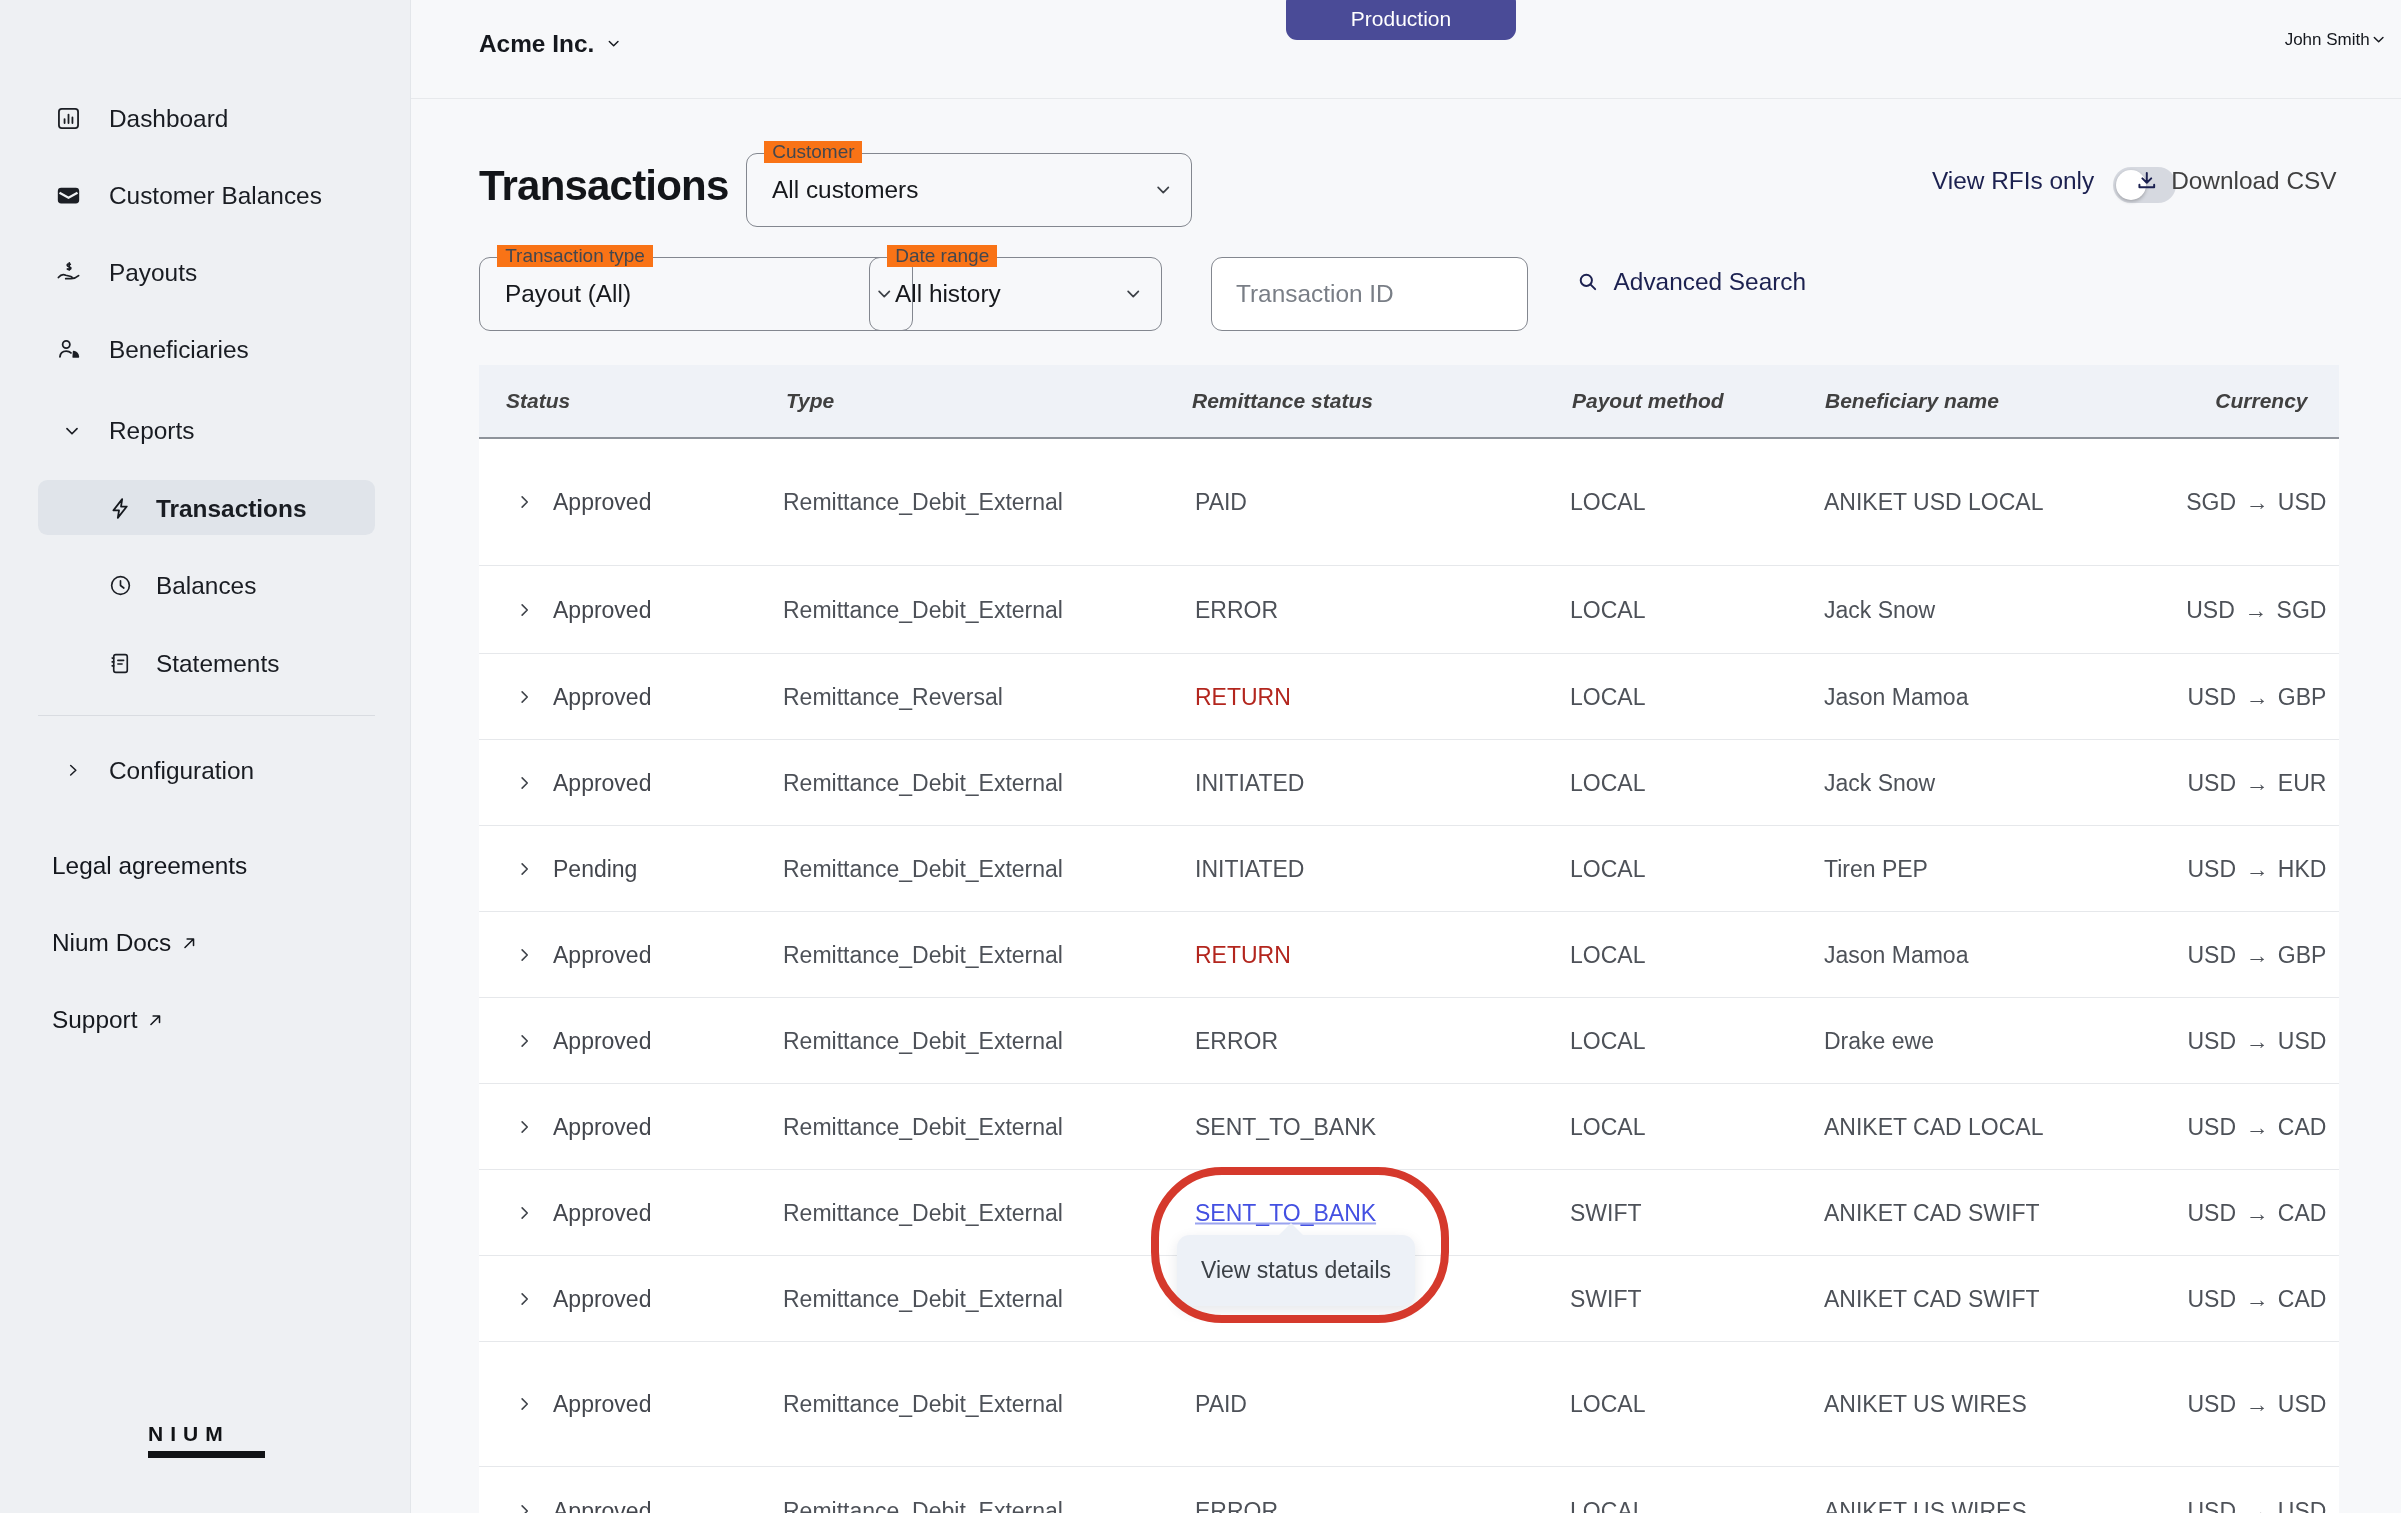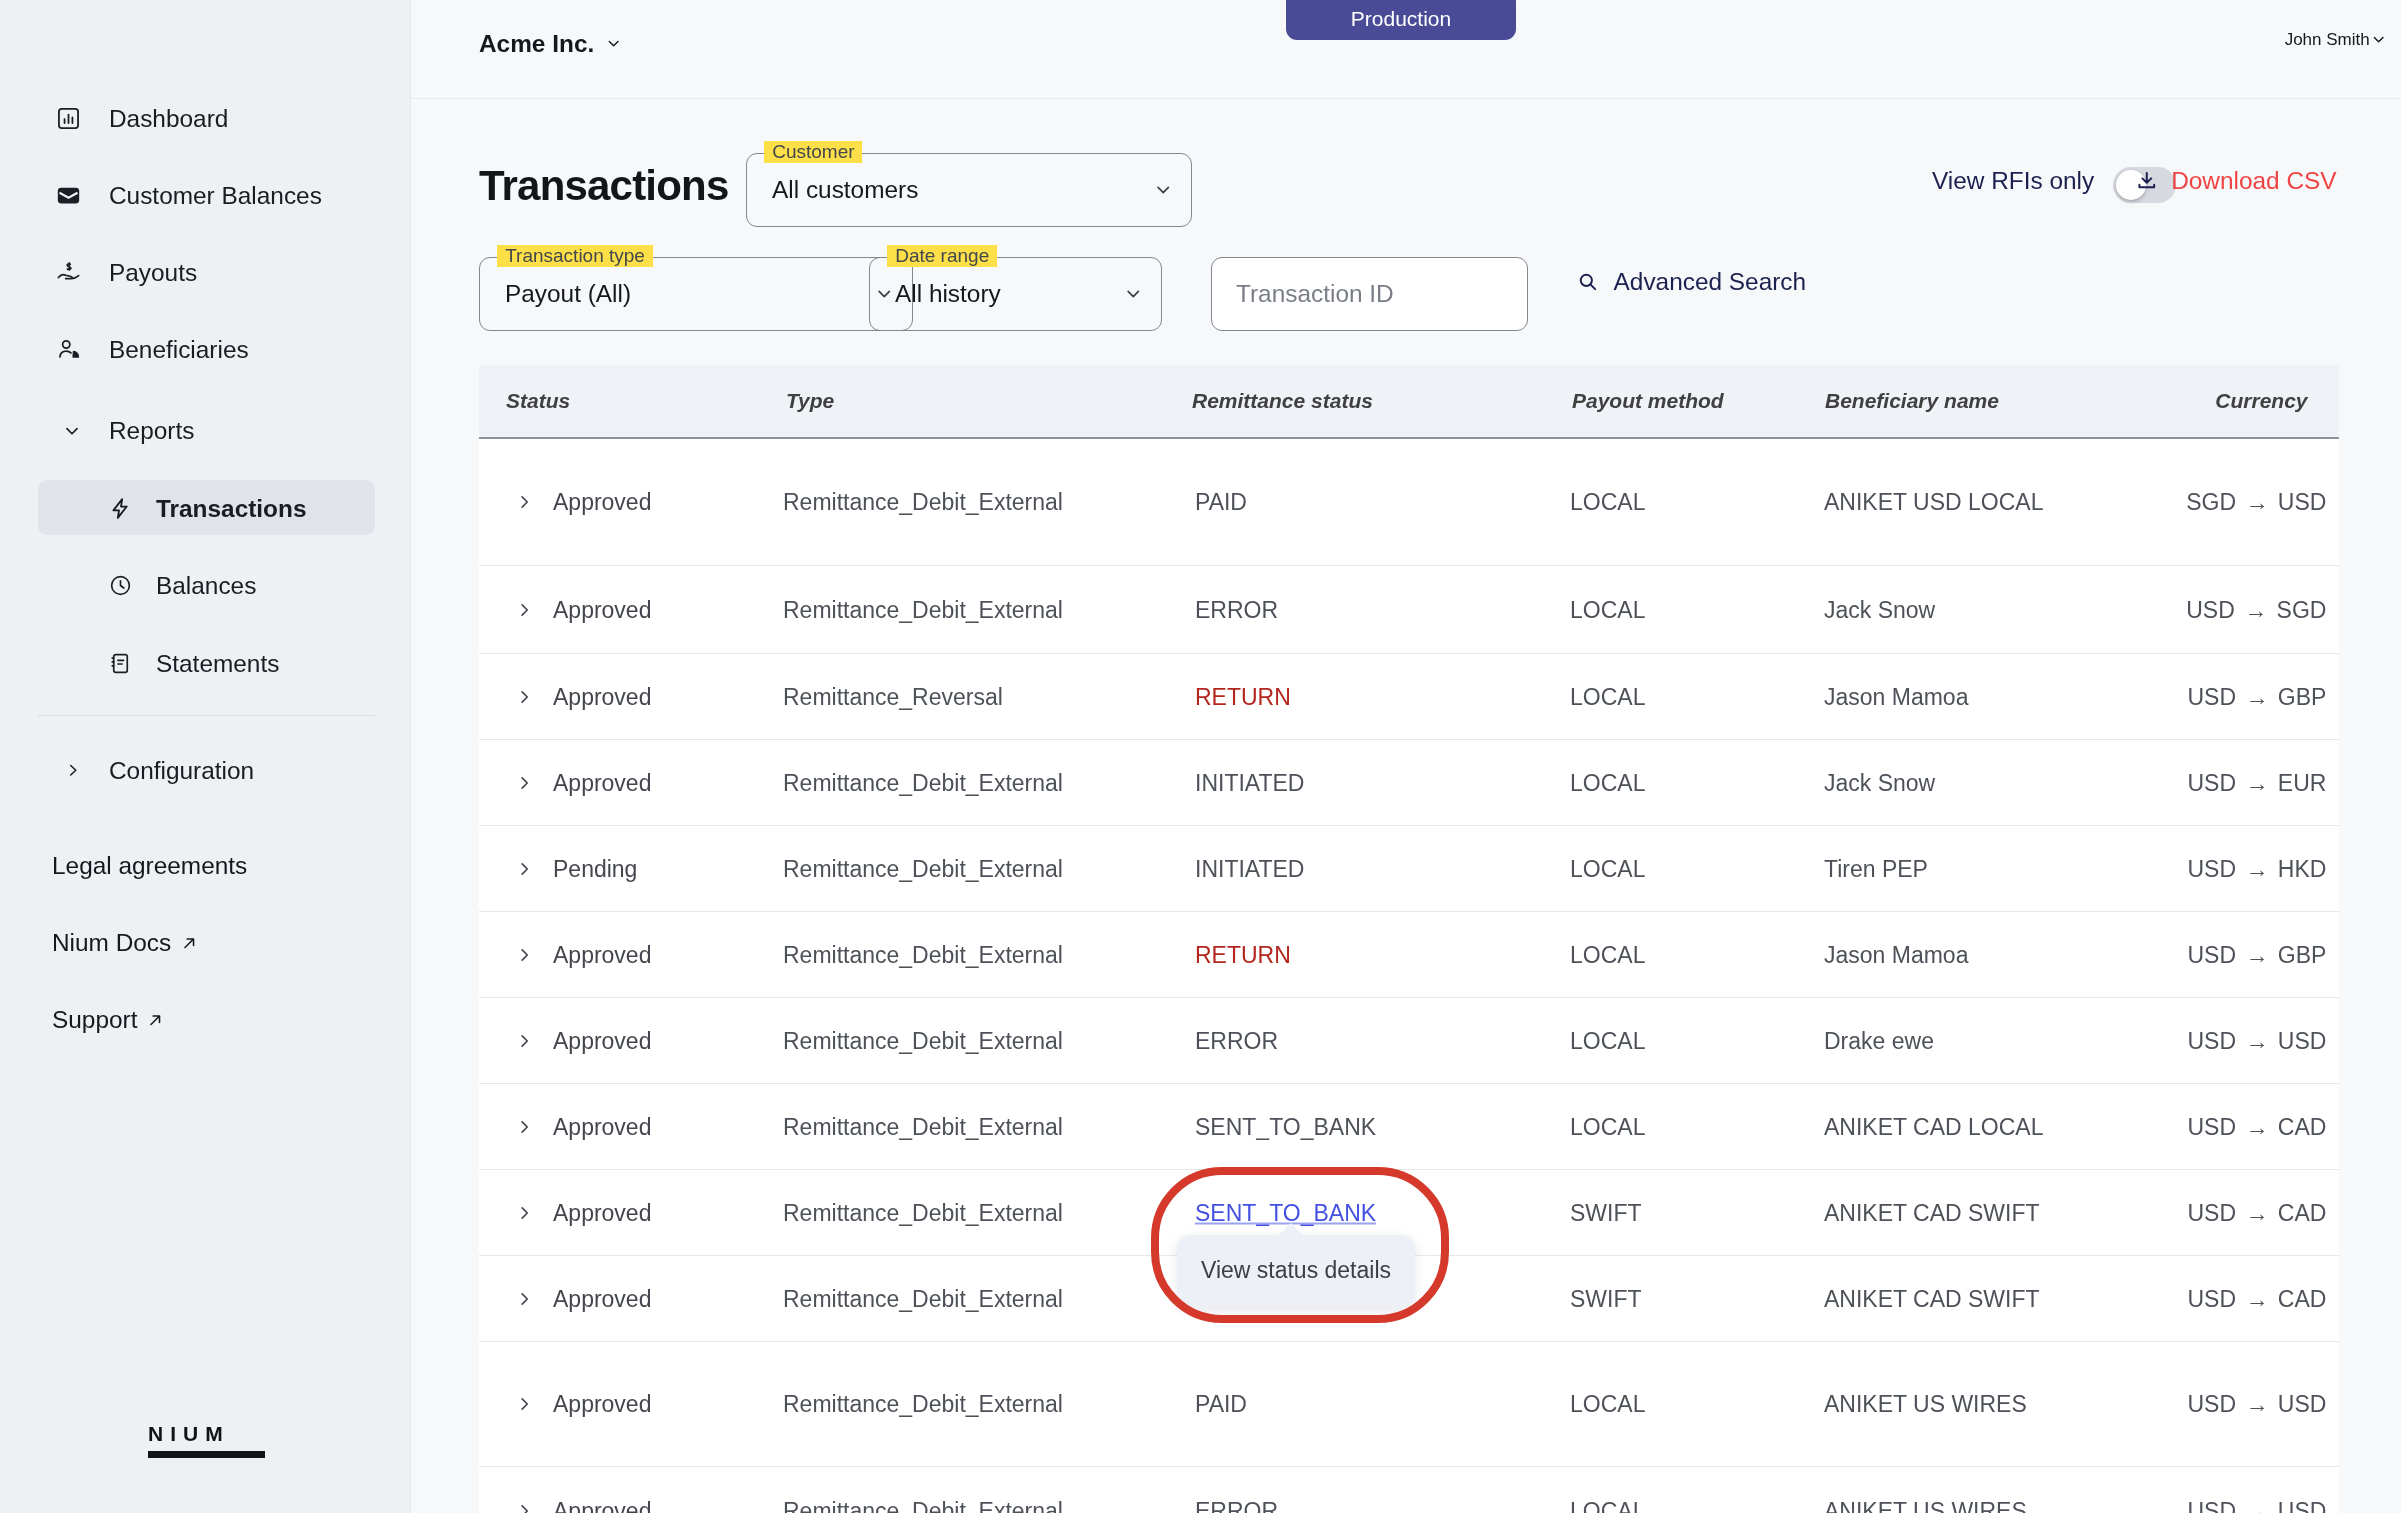--- a/index.html
+++ b/index.html
@@ -25,33 +25,33 @@
   .topbar-line{position:absolute;left:411px;top:98px;width:1990px;height:0;border-top:1.6px solid #e7e9ec;}
   .org{position:absolute;left:479px;top:30px;display:flex;align-items:center;gap:11px;font-size:24.4px;font-weight:600;color:#15181e;cursor:pointer;text-align:right;}
   .env-badge{position:absolute;left:1286px;top:-9.4px;width:230px;height:49px;background:#4a4b97;border-radius:11px;color:#ffffff;font-size:21px;display:flex;align-items:center;justify-content:center;padding-top:7.9px;box-sizing:border-box;}
   .user{position:absolute;right:14px;top:30px;display:flex;align-items:center;font-size:17px;font-weight:500;color:#15181e;cursor:pointer;}
 
   
   .h1{position:absolute;left:479px;top:162px;font-size:42px;font-weight:700;color:#131519;letter-spacing:-0.8px;}
 
   
   .obox{position:absolute;height:74px;border:1.6px solid #83878f;border-radius:11px;box-sizing:border-box;background:transparent;cursor:pointer;}
-  .obox .flabel{position:absolute;top:-12.6px;left:17.3px;background:#fde047;padding:0 7.9px;font-size:19px;color:#43474e;}
+  .obox .flabel{position:absolute;top:-12.6px;left:17.3px;background:#f97316;padding:0 7.9px;font-size:19px;color:#43474e;}
   .obox .val{position:absolute;left:25px;top:50%;transform:translateY(-50%);font-size:24.4px;color:#16181c;white-space:nowrap;}
   .obox .chev{position:absolute;right:17.3px;top:50%;transform:translateY(-50%);}
   .obox input{position:absolute;left:22px;top:3.1px;width:80%;height:63px;border:none;outline:none;background:transparent;font-size:24.4px;color:#16181c;font-family:"Liberation Sans",sans-serif;}
   .obox input::placeholder{color:#797e86;opacity:1;}
 
   .adv-search{position:absolute;left:1576px;top:268px;display:flex;align-items:center;gap:14px;font-size:24.4px;font-weight:500;color:#1c2150;cursor:pointer;}
 
   .rfi-group{position:absolute;left:1932px;top:167px;display:flex;align-items:flex-start;}
   .rfi-label{font-size:24.4px;color:#1c2150;}
   .toggle{margin-left:19px;width:63px;height:36px;border-radius:18px;background:#d6d9e0;position:relative;cursor:pointer;}
   .toggle .knob{position:absolute;left:3.1px;top:3.1px;width:30px;height:30px;border-radius:50%;background:#ffffff;box-shadow:0 1.6px 3.9px rgba(0,0,0,.25);}
-  .dl{position:absolute;left:2135px;top:167px;display:flex;align-items:center;gap:12.6px;font-size:24.4px;color:#ef4444;cursor:pointer;}
+  .dl{position:absolute;left:2135px;top:167px;display:flex;align-items:center;gap:12.6px;font-size:24.4px;color:#404040;cursor:pointer;}
 
   
   .table{position:absolute;left:479px;top:365px;width:1860px;background:#ffffff;}
   .thead{position:relative;height:72px;background:#eff2f7;border-bottom:2.4px solid #8e939b;}
   .thead .hcell{position:absolute;top:50%;transform:translateY(-50%);font-size:21px;font-weight:700;color:#404040;white-space:nowrap;font-style:italic;}
   .h0{left:27px}.h1c{left:307px}.h2{left:713px}.h3{left:1093px}.h4{left:1346px}.h5{right:31.5px}
   .trow{position:relative;background:#ffffff;}
   .trow + .trow{border-top:1.6px solid #e6e8eb;}
   .cell{position:absolute;top:50%;transform:translateY(-50%);font-size:23px;color:#4d5158;white-space:nowrap;}
   .cc{left:36px;display:flex;align-items:center;cursor:pointer;}

